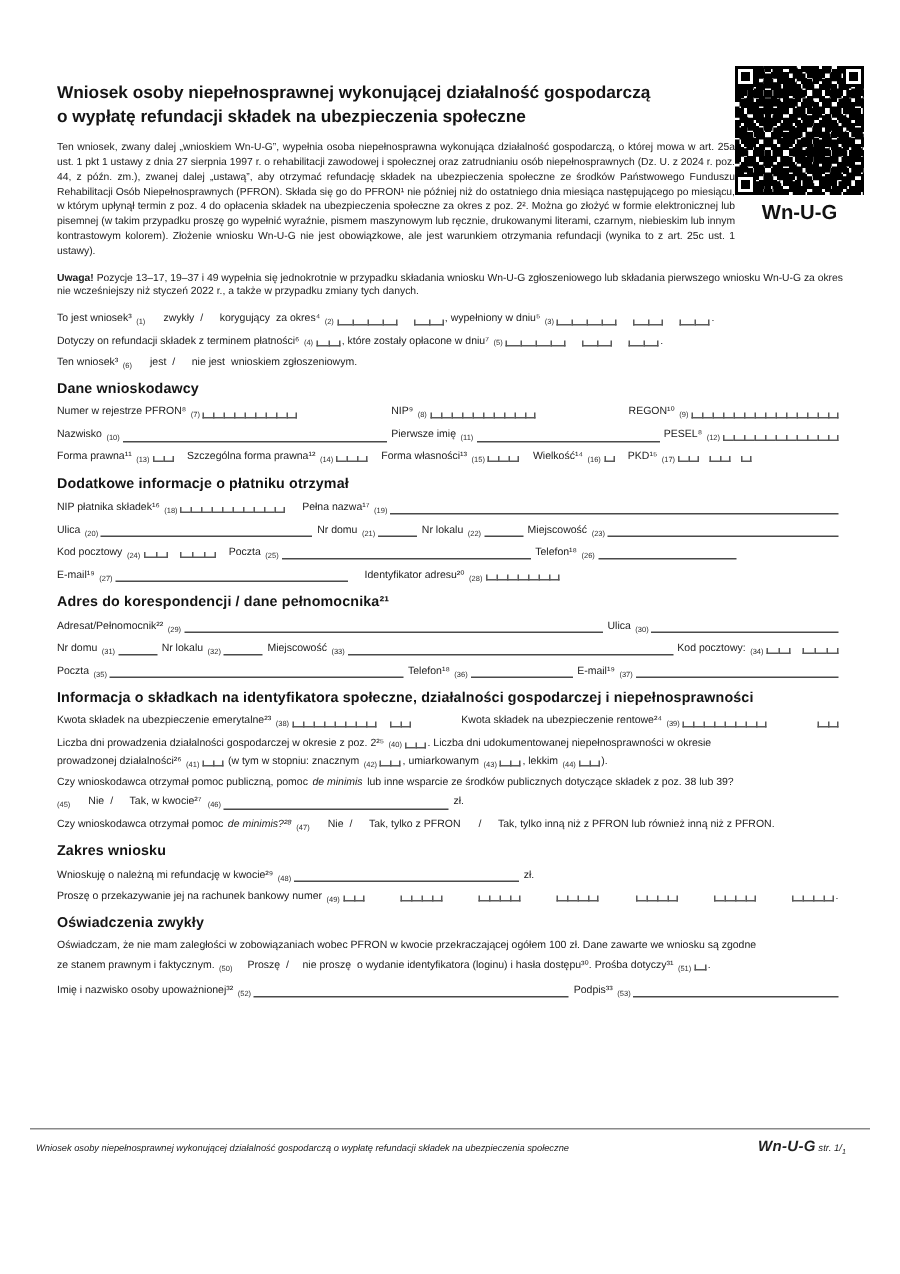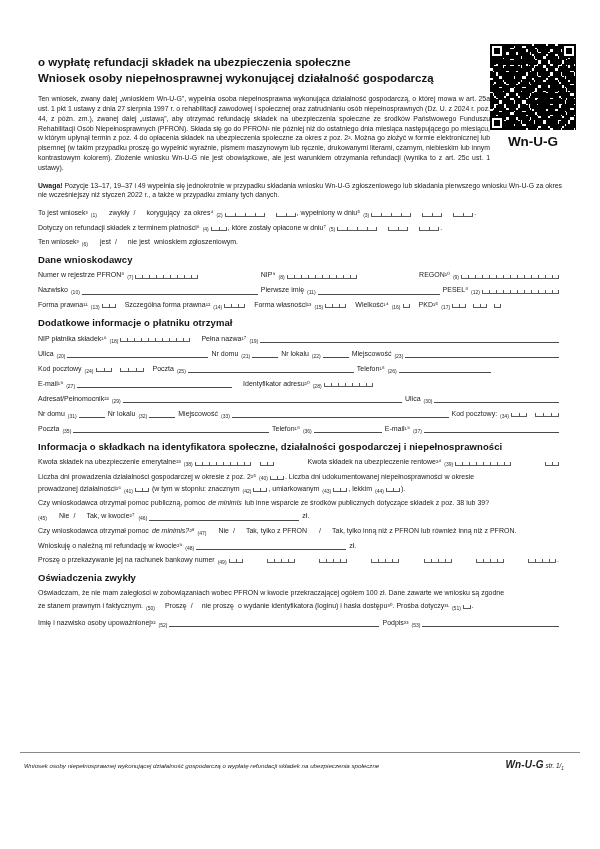--- a/index.html
+++ b/index.html
@@ -53,22 +53,22 @@
   <div class="qr-wrap">
     <div class="qr">
       <i class="f tl"></i>
       <i class="f tr"></i>
       <i class="f bl"></i>
     </div>
     <div class="qr-label">Wn-U-G</div>
   </div>
 
   <div class="title">
+    <div>Wniosek osoby niepełnosprawnej wykonującej działalność gospodarczą</div>
     <div>o wypłatę refundacji składek na ubezpieczenia społeczne</div>
-    <div>Wniosek osoby niepełnosprawnej wykonującej działalność gospodarczą</div>
   </div>
 
   <p class="intro">Ten wniosek, zwany dalej „wnioskiem Wn-U-G”, wypełnia osoba niepełnosprawna wykonująca działalność gospodarczą, o której mowa w art. 25a ust. 1 pkt 1 ustawy z dnia 27 sierpnia 1997 r. o rehabilitacji zawodowej i społecznej oraz zatrudnianiu osób niepełnosprawnych (Dz. U. z 2024 r. poz. 44, z późn. zm.), zwanej dalej „ustawą”, aby otrzymać refundację składek na ubezpieczenia społeczne ze środków Państwowego Funduszu Rehabilitacji Osób Niepełnosprawnych (PFRON). Składa się go do PFRON¹ nie później niż do ostatniego dnia miesiąca następującego po miesiącu, w którym upłynął termin z poz. 4 do opłacenia składek na ubezpieczenia społeczne za okres z poz. 2². Można go złożyć w formie elektronicznej lub pisemnej (w takim przypadku proszę go wypełnić wyraźnie, pismem maszynowym lub ręcznie, drukowanymi literami, czarnym, niebieskim lub innym kontrastowym kolorem). Złożenie wniosku Wn-U-G nie jest obowiązkowe, ale jest warunkiem otrzymania refundacji (wynika to z art. 25c ust. 1 ustawy).</p>
 
   <p class="uwaga"><b>Uwaga!</b><span> Pozycje 13–17, 19–37 i 49 wypełnia się jednokrotnie w przypadku składania wniosku Wn-U-G zgłoszeniowego lub składania pierwszego wniosku Wn-U-G za okres nie wcześniejszy niż styczeń 2022 r., a także w przypadku zmiany tych danych.</span></p>
 
   <div class="row">
       <span class="lbl">To jest wniosek³</span>
       <span class="pos">(1)</span>
       <span class="gap" style="width: 10px;"></span>
@@ -337,20 +337,21 @@
         <i style="width: 7px;"></i>
         <i style="width: 7px;"></i>
         <i style="width: 7px;"></i>
         <i style="width: 7px;"></i>
         <i style="width: 7px;"></i>
         <i style="width: 7px;"></i>
       </span>
       <span class="gap" style="flex: 1 1 0px;"></span>
     </div>
 
+  <div class="h2">Adres do korespondencji / dane pełnomocnika²¹</div>
   <div class="row">
       <span class="lbl">Adresat/Pełnomocnik²²</span>
       <span class="pos">(29)</span>
       <span class="fill" style="flex: 2.4 1 14px;"></span>
       <span class="lbl">Ulica</span>
       <span class="pos">(30)</span>
       <span class="fill" style="flex: 1 1 14px;"></span>
     </div>
   <div class="row">
       <span class="lbl">Nr domu</span>
@@ -487,20 +488,21 @@
       <span class="lbl choice">Nie</span>
       <span class="lbl">/</span>
       <span class="gap" style="width: 8px;"></span>
       <span class="lbl choice">Tak, tylko z PFRON</span>
       <span class="gap" style="width: 8px;"></span>
       <span class="lbl">/</span>
       <span class="gap" style="width: 8px;"></span>
       <span class="lbl choice">Tak, tylko inną niż z PFRON lub również inną niż z PFRON.</span>
     </div>
 
+  <div class="h2">Zakres wniosku</div>
   <div class="row">
       <span class="lbl">Wnioskuję o należną mi refundację w kwocie²⁹</span>
       <span class="pos">(48)</span>
       <span class="fill" style="width: 150px;"></span>
       <span class="lbl">zł.</span>
       <span class="gap" style="flex: 1 1 0px;"></span>
     </div>
   <div class="row">
       <span class="lbl">Proszę o przekazywanie jej na rachunek bankowy numer</span>
       <span class="pos">(49)</span>

